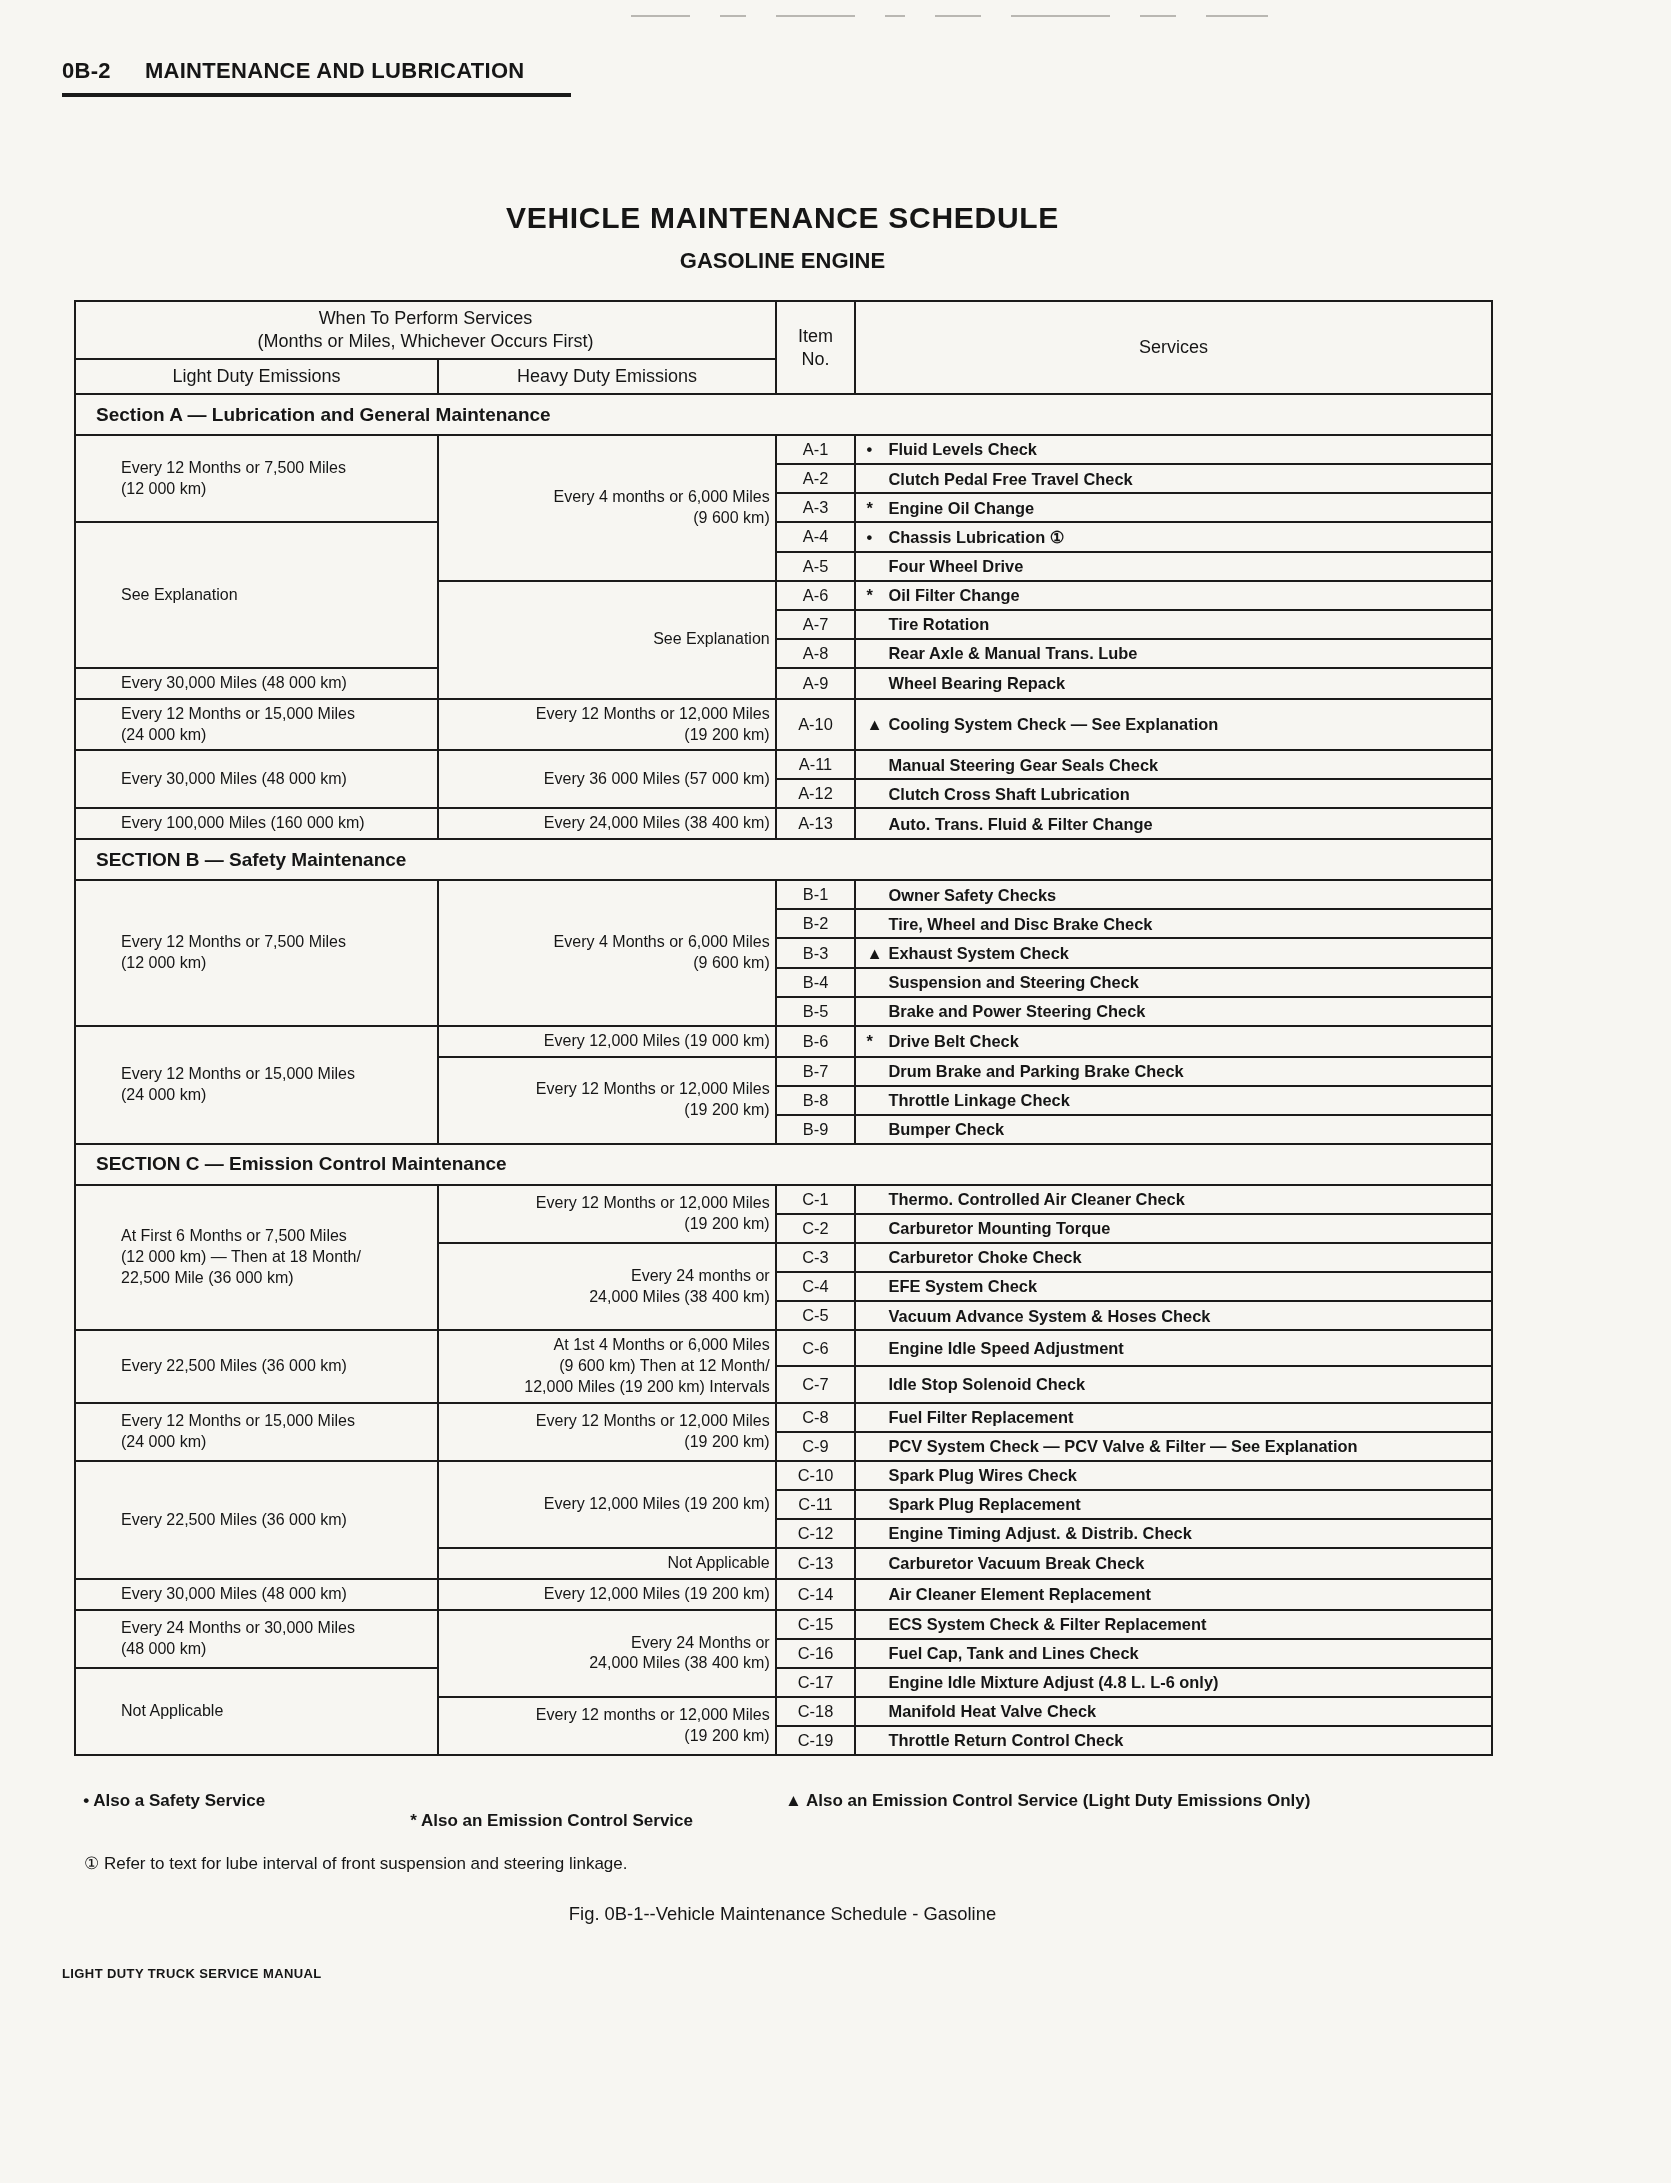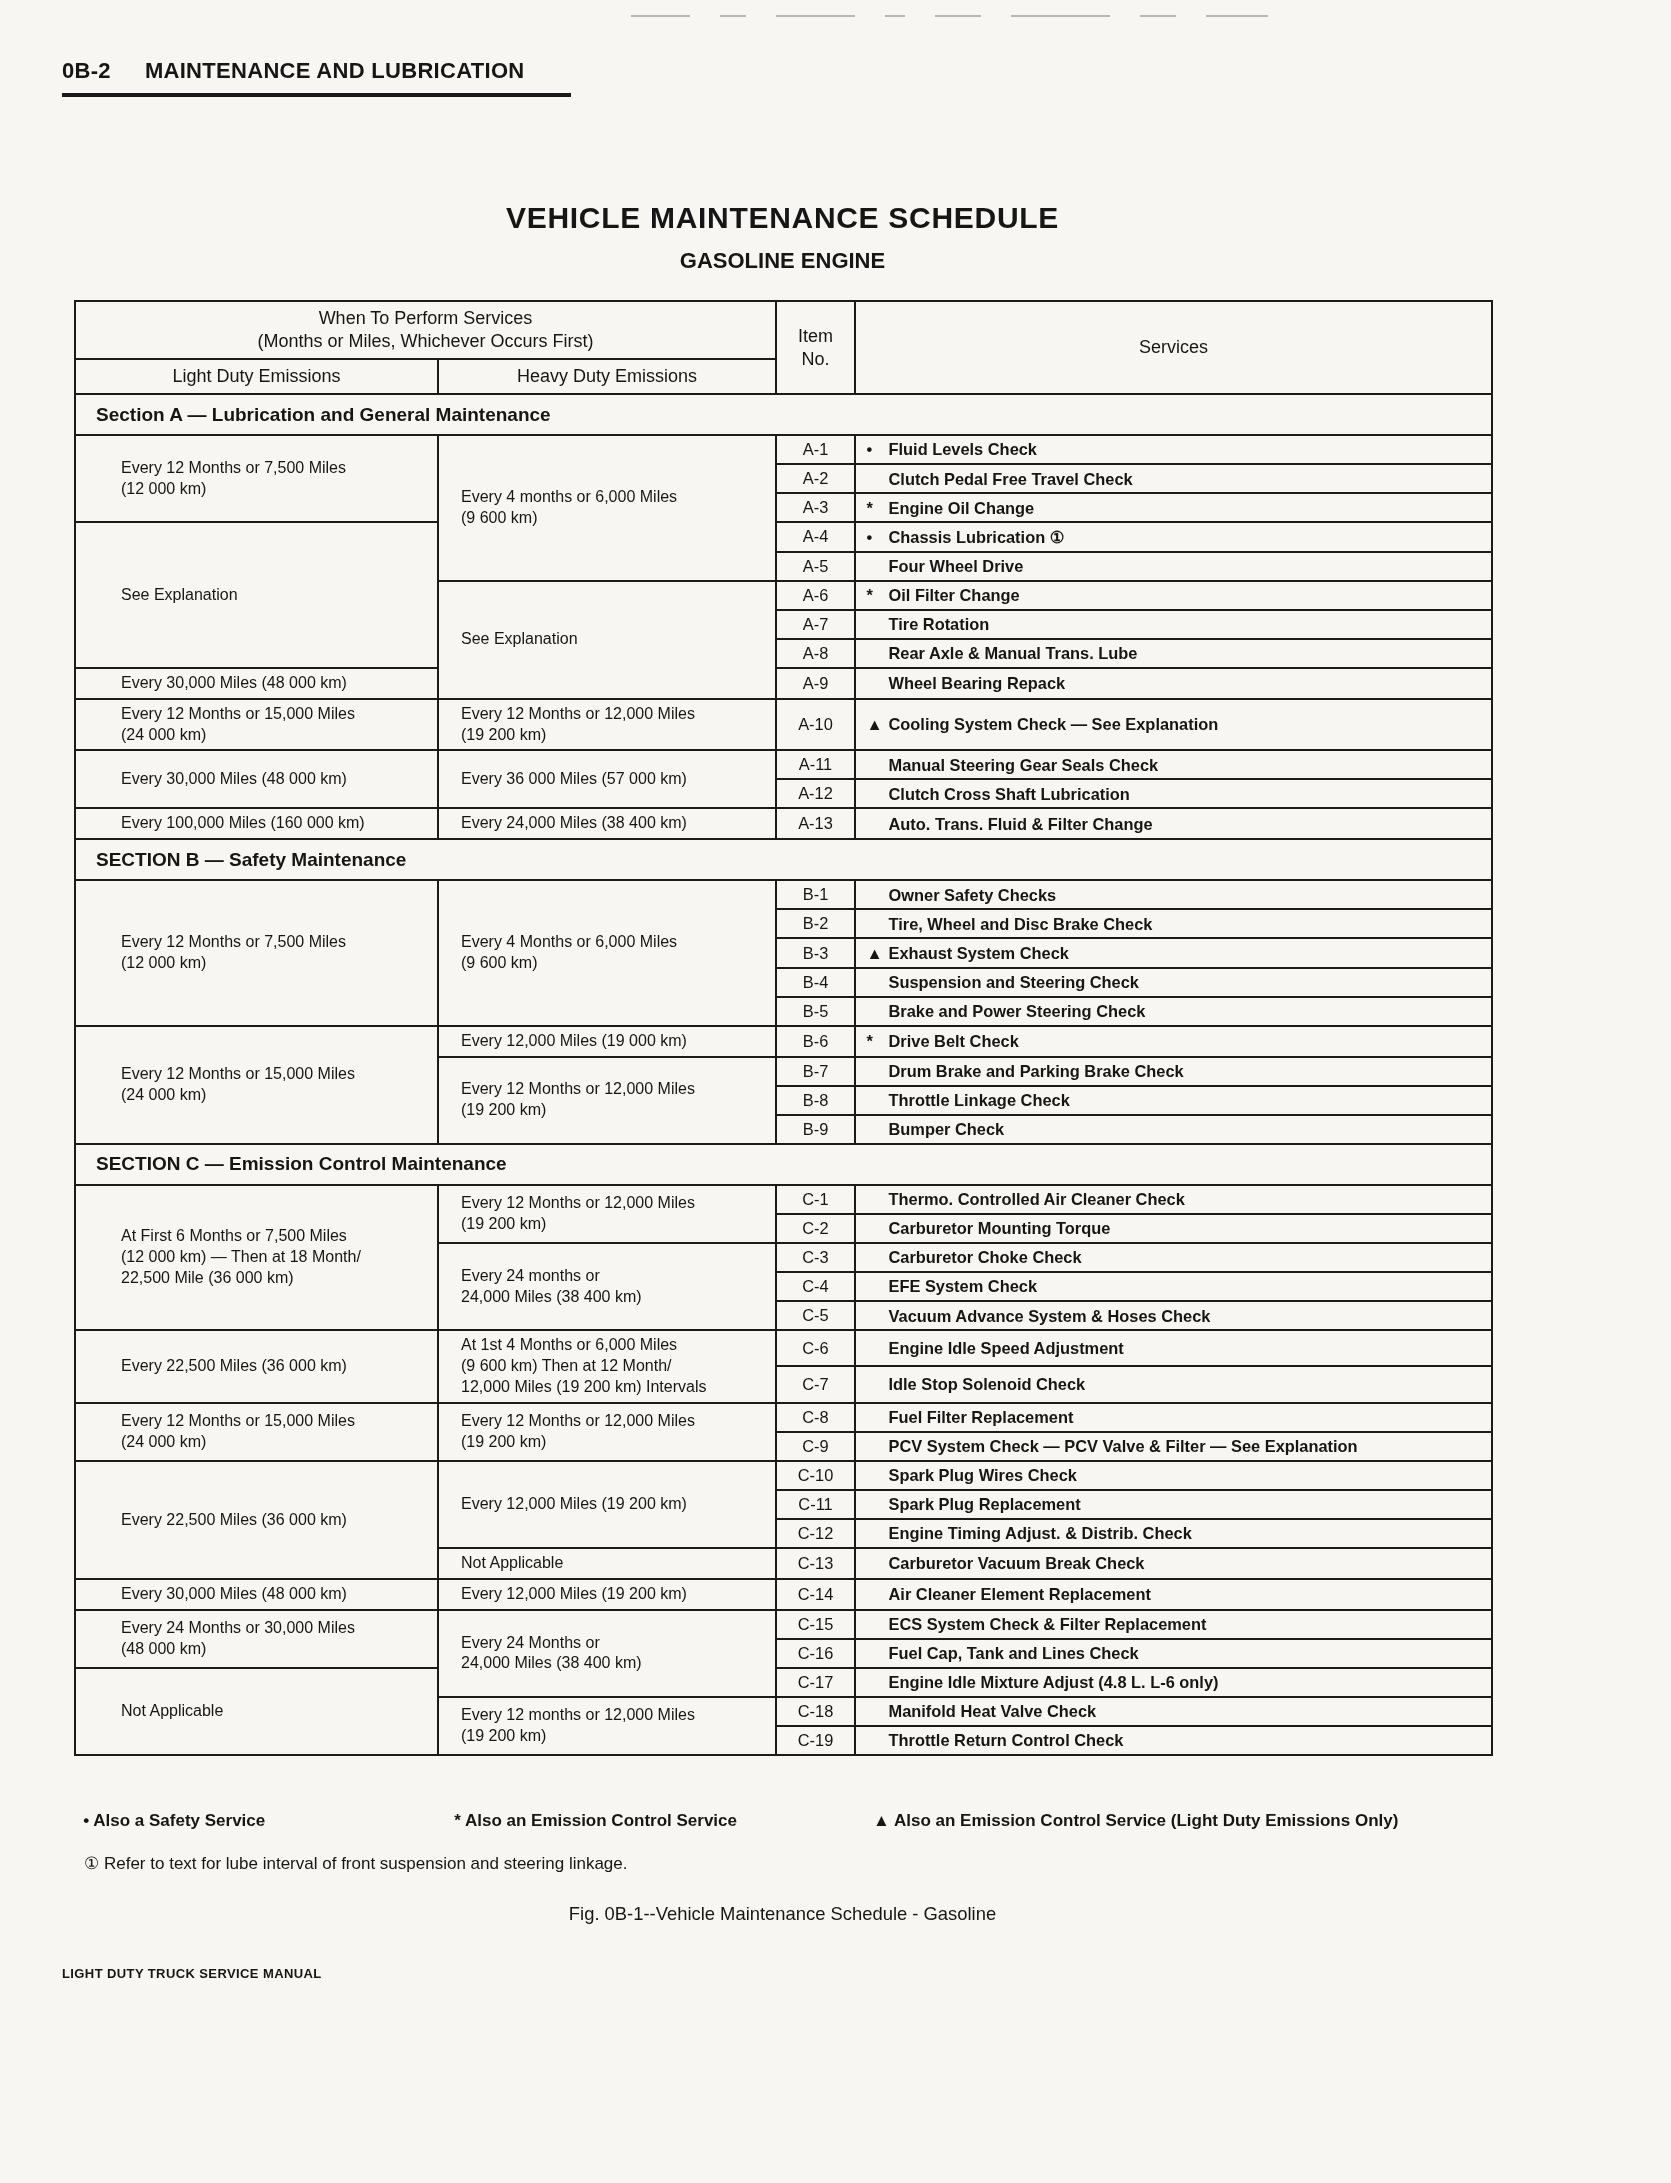--- a/index.html
+++ b/index.html
@@ -52,37 +52,37 @@
   td.section-title {
     font-size:19px; font-weight:bold;
     text-align:left; padding:8.5px 6.6px 8.5px 20px;
   }
   td.interval {
     font-size:16px; font-weight:normal;
     text-align:left; vertical-align:middle;
     padding:4px 5.3px 4px 45px;
     white-space:pre-line; line-height:1.3;
   }
-  td.heavy-cell { padding-left:22px; }
+  td.heavy-cell { padding-left:22px;text-align:right; }
   td.itemno {
     font-size:16.4px; font-weight:normal;
     text-align:center; vertical-align:middle;
     padding:3.3px 2.6px;
   }
   td.service {
     font-size:16.4px; font-weight:bold;
     text-align:left; vertical-align:middle;
     padding:3.3px 6.6px 3.3px 10.5px; line-height:1.25;
   }
   td.service .marker { display:inline-block; width:22px; }
 
   .footnotes {
     width:1417px; margin:14.5px 0 0 74px;
-    display:flex; align-items:flex-end;
-    font-size:17px; font-weight:bold;gap:44px;
+    display:flex; align-items:center;
+    font-size:17px; font-weight:bold;
   }
   .footnotes .fn-bullet   { margin-left:9.2px; }
   .footnotes .fn-asterisk { margin-left:145px;margin-top:40px; }
   .footnotes .fn-triangle { margin-left:92px; }
 
   .circ-note { margin:22px 0 0 84px; font-size:17px; font-weight:normal; }
 
   .fig-caption {
     width:1417px; margin:29px 0 0 74px;
     text-align:center; font-size:18.4px; font-weight:normal;

